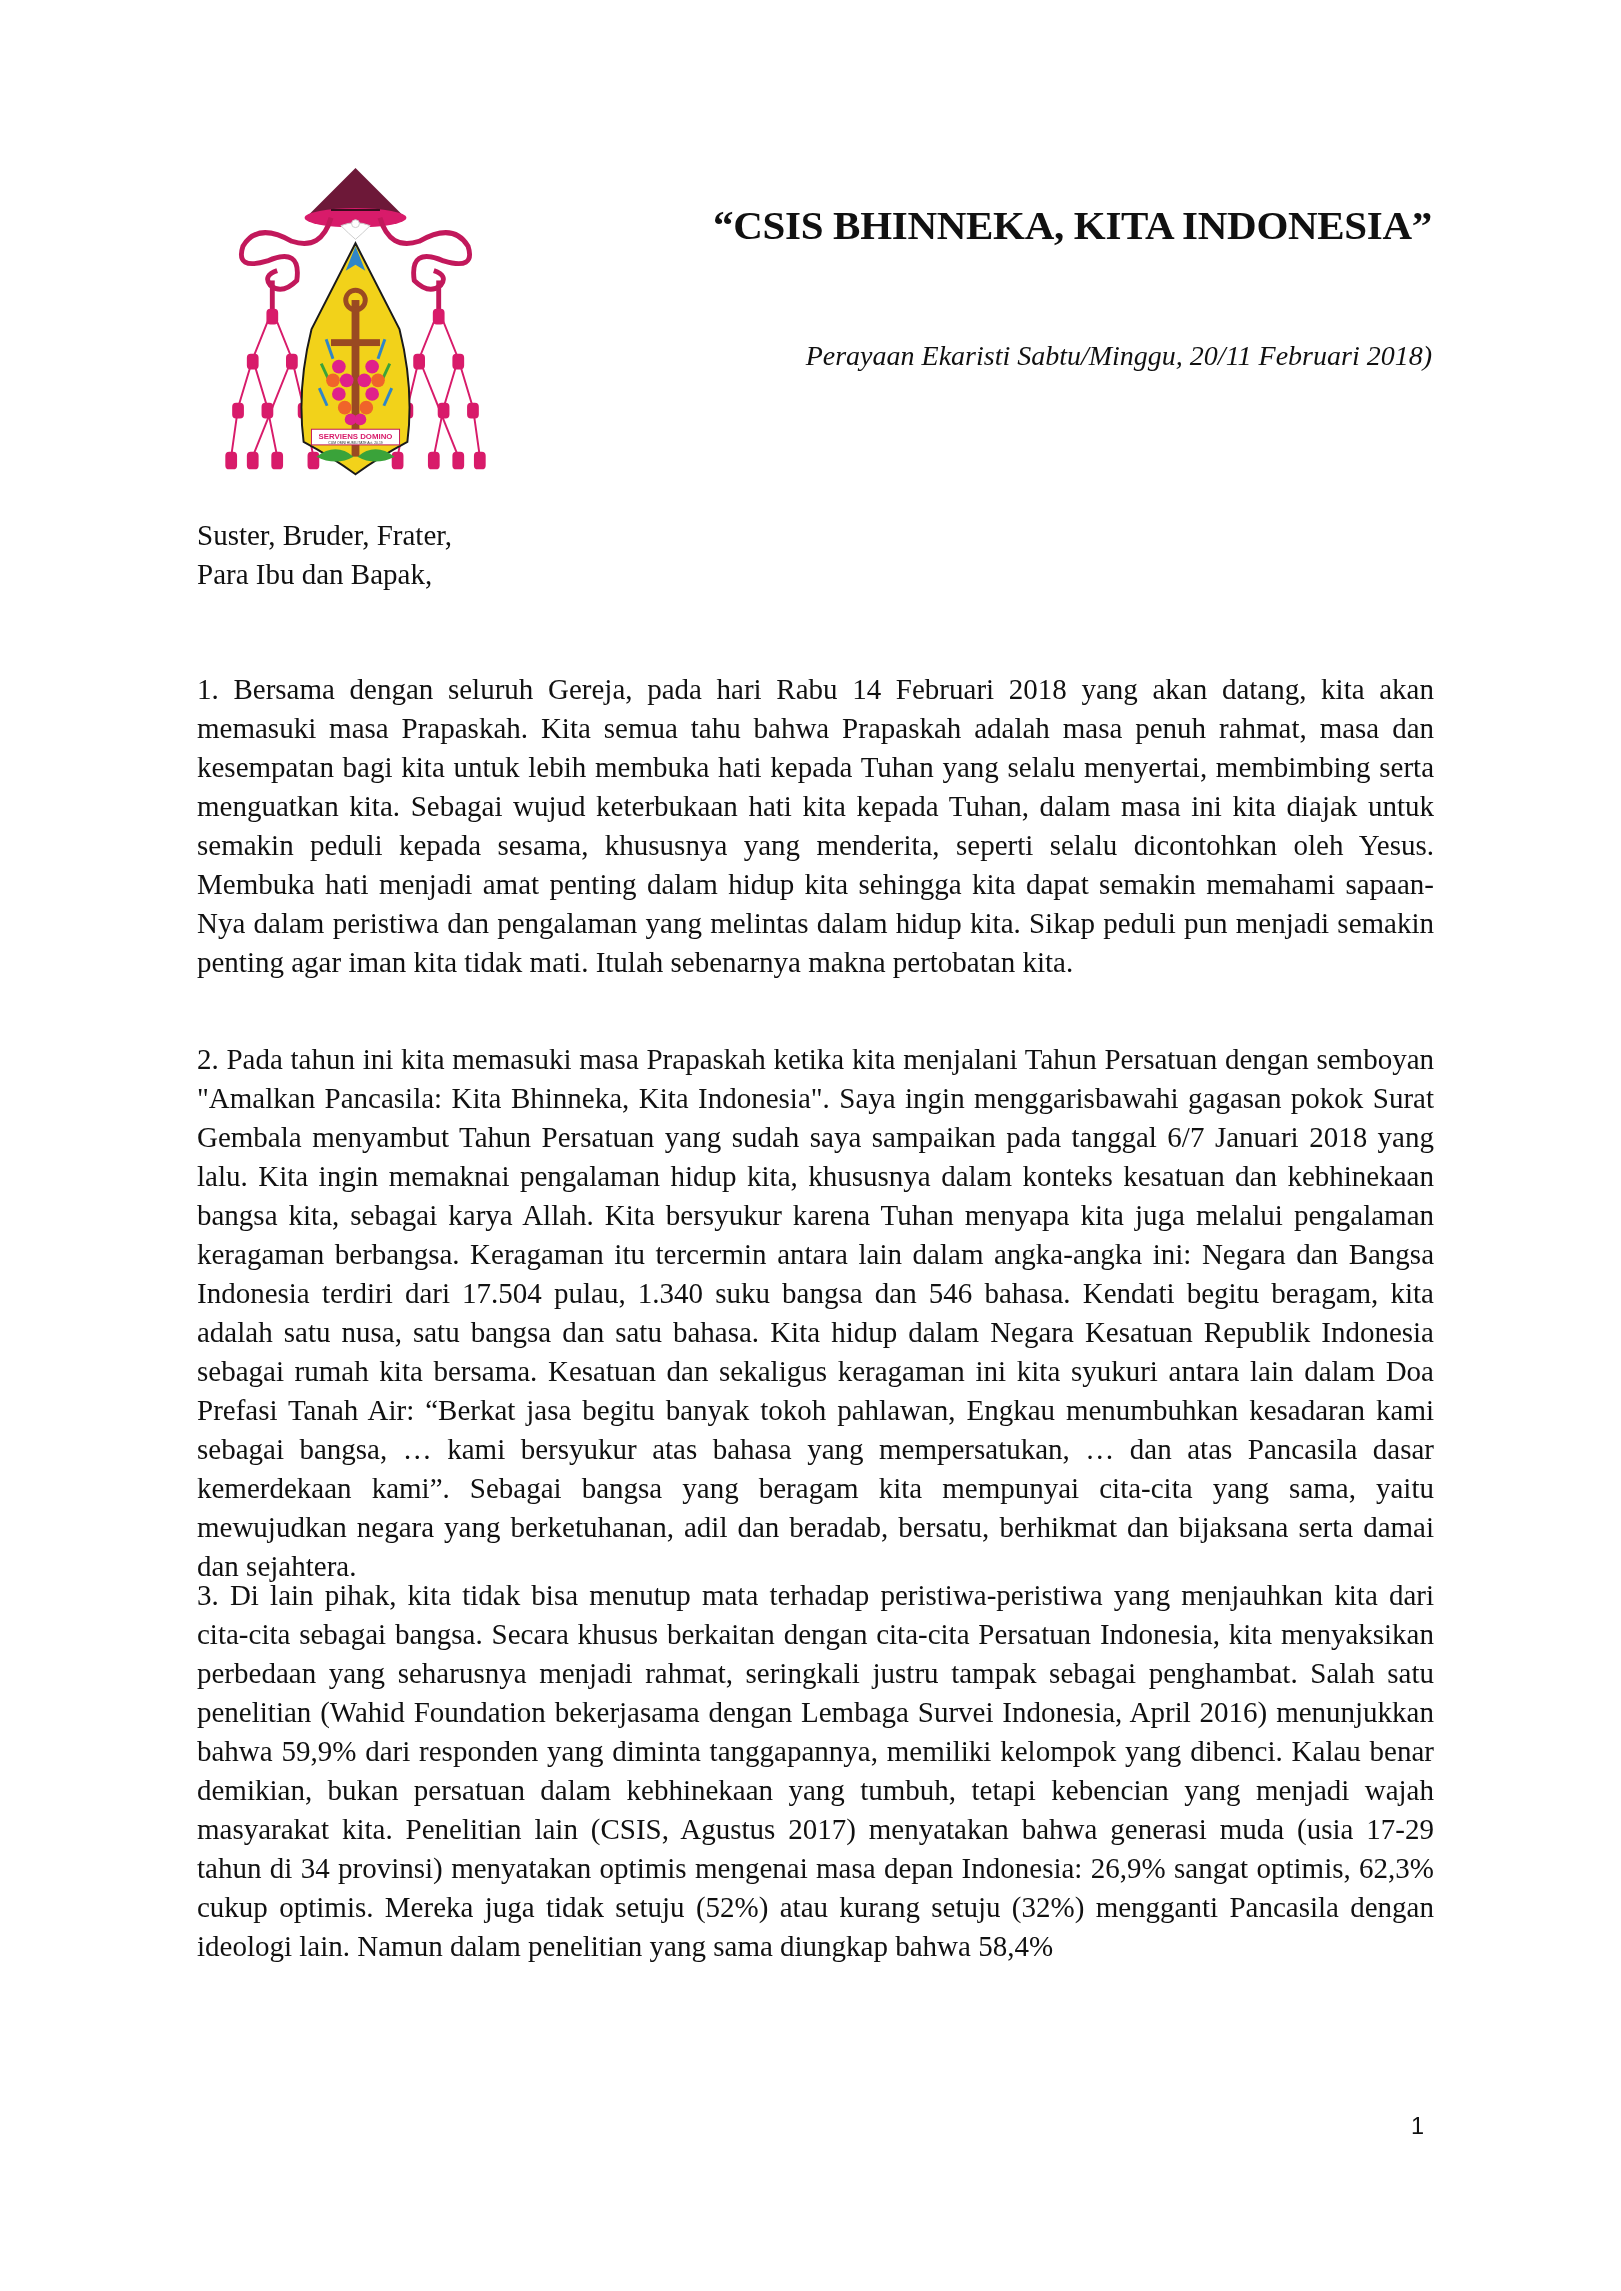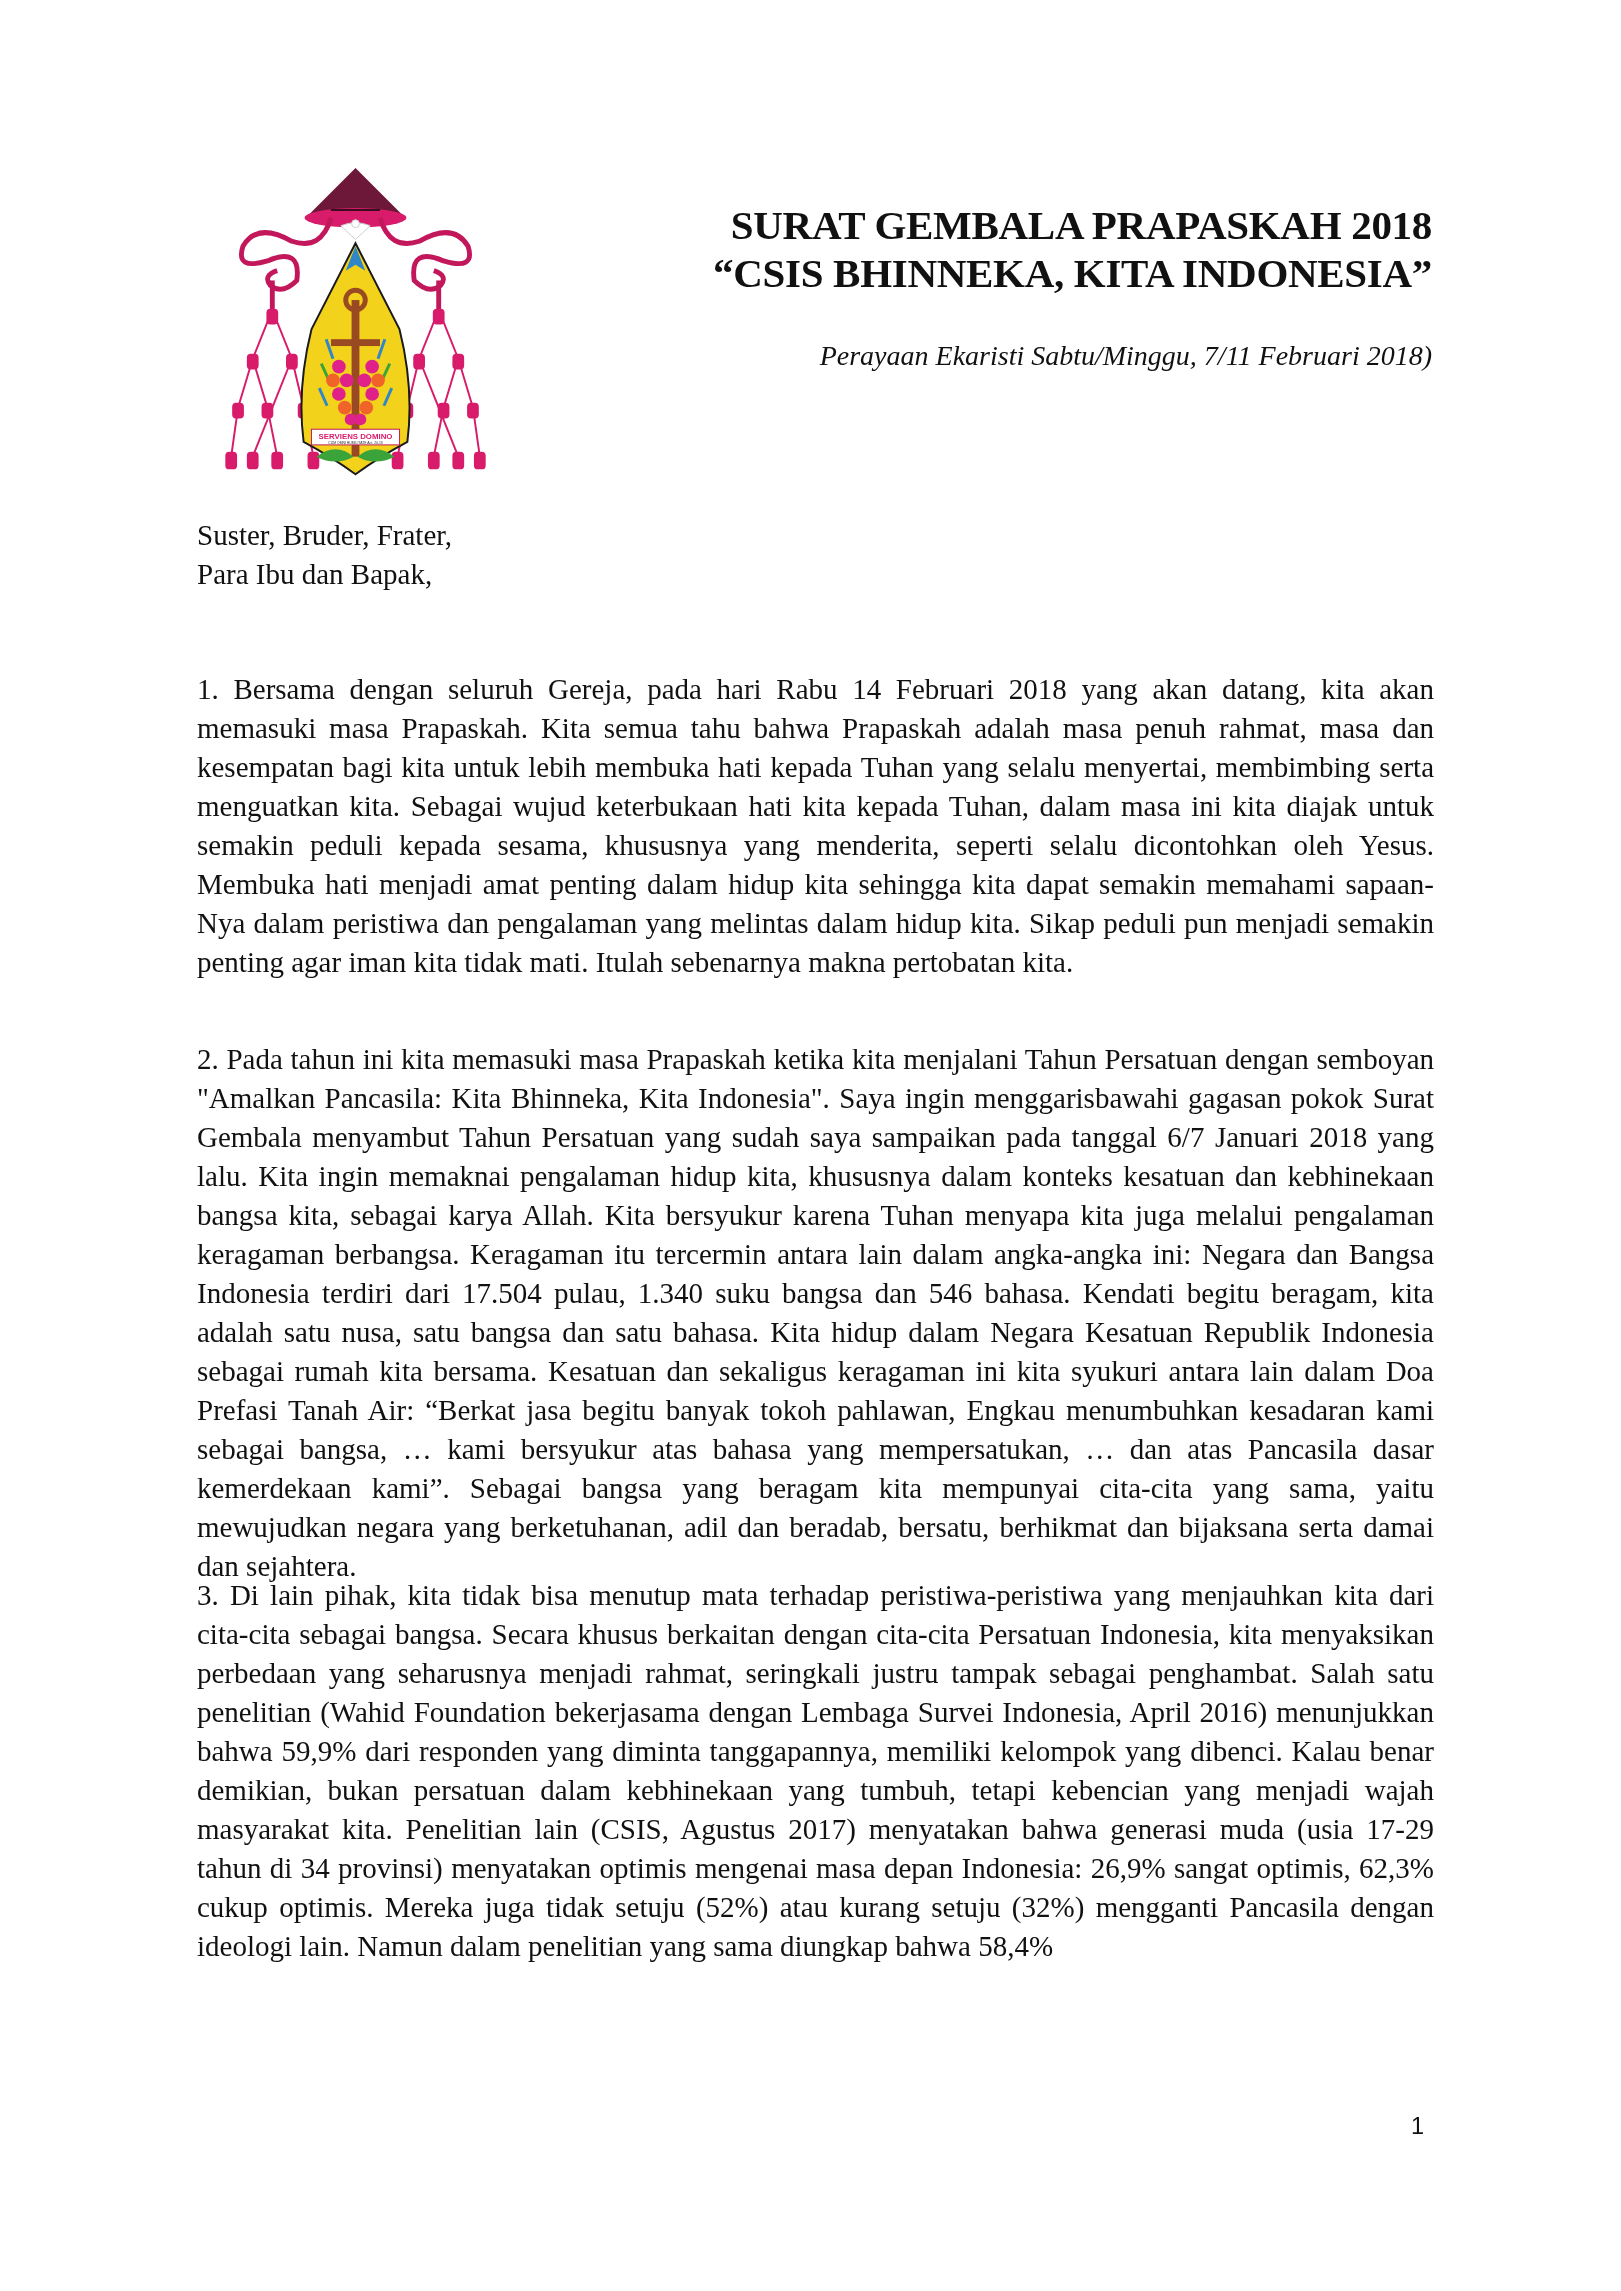--- a/index.html
+++ b/index.html
@@ -116,26 +116,25 @@
       <path d="M95,300 Q115,285 133,300 Q115,310 95,300 Z" fill="#3aa33a"></path>
       <path d="M175,300 Q155,285 137,300 Q155,310 175,300 Z" fill="#3aa33a"></path>
 
       <rect x="90" y="272" width="90" height="16" fill="#ffffff" stroke="#c2185b" stroke-width="1"></rect>
     </g>
     <text x="135" y="282" text-anchor="middle" font-family="Liberation Sans, sans-serif" font-size="8" font-weight="bold" fill="#d81b6a">SERVIENS DOMINO</text>
     <text x="135" y="287.5" text-anchor="middle" font-family="Liberation Sans, sans-serif" font-size="3.5" fill="#333">CUM OMNI HUMILITATE   Act. 20,19</text>
   </svg>
 
   <div class="title-block">
-    <div class="title-line">SURAT GEMBALA PRAPASKAH 2018</div>
     <div class="title-line">“CSIS BHINNEKA, KITA INDONESIA”</div>
   </div>
 
   <div class="subtitle-block">
-    <div class="sub-line">Perayaan Ekaristi Sabtu/Minggu, 7/11 Februari 2018)</div>
+    <div class="sub-line">Perayaan Ekaristi Sabtu/Minggu, 20/11 Februari 2018)</div>
   </div>
 
   <div class="body-text salutation">
     <div>Suster, Bruder, Frater,</div>
     <div>Para Ibu dan Bapak,</div>
   </div>
 
   <p class="body-text para p1" style="margin:0">1. Bersama dengan seluruh Gereja, pada hari Rabu 14 Februari 2018 yang akan datang, kita akan memasuki masa Prapaskah. Kita semua tahu bahwa Prapaskah adalah masa penuh rahmat, masa dan kesempatan bagi kita untuk lebih membuka hati kepada Tuhan yang selalu menyertai, membimbing serta menguatkan kita. Sebagai wujud keterbukaan hati kita kepada Tuhan, dalam masa ini kita diajak untuk semakin peduli kepada sesama, khususnya yang menderita, seperti selalu dicontohkan oleh Yesus. Membuka hati menjadi amat penting dalam hidup kita sehingga kita dapat semakin memahami sapaan-Nya dalam peristiwa dan pengalaman yang melintas dalam hidup kita. Sikap peduli pun menjadi semakin penting agar iman kita tidak mati. Itulah sebenarnya makna pertobatan kita.</p>
   <p class="body-text para p2" style="margin:0">2. Pada tahun ini kita memasuki masa Prapaskah ketika kita menjalani Tahun Persatuan dengan semboyan "Amalkan Pancasila: Kita Bhinneka, Kita Indonesia". Saya ingin menggarisbawahi gagasan pokok Surat Gembala menyambut Tahun Persatuan yang sudah saya sampaikan  pada tanggal 6/7 Januari 2018 yang lalu. Kita ingin memaknai pengalaman hidup kita, khususnya dalam konteks kesatuan dan kebhinekaan bangsa kita, sebagai karya Allah. Kita bersyukur karena Tuhan menyapa kita juga melalui pengalaman keragaman berbangsa. Keragaman itu tercermin antara lain dalam angka-angka ini: Negara dan Bangsa Indonesia terdiri dari 17.504 pulau, 1.340 suku bangsa dan 546 bahasa. Kendati begitu beragam, kita adalah satu nusa, satu bangsa dan satu bahasa. Kita hidup dalam Negara Kesatuan Republik Indonesia sebagai rumah kita bersama. Kesatuan dan sekaligus keragaman ini kita syukuri antara lain dalam Doa Prefasi Tanah Air: “Berkat jasa begitu banyak tokoh pahlawan, Engkau menumbuhkan kesadaran kami sebagai bangsa, … kami bersyukur  atas bahasa yang mempersatukan, … dan atas  Pancasila dasar kemerdekaan kami”. Sebagai bangsa yang beragam kita mempunyai cita-cita yang sama, yaitu mewujudkan negara yang berketuhanan, adil dan beradab, bersatu, berhikmat dan bijaksana serta damai dan sejahtera.</p>
   <p class="body-text para p3" style="margin:0">3. Di lain pihak, kita tidak bisa menutup mata terhadap peristiwa-peristiwa yang menjauhkan kita dari cita-cita sebagai bangsa. Secara khusus berkaitan dengan cita-cita Persatuan Indonesia, kita menyaksikan perbedaan yang seharusnya menjadi rahmat, seringkali justru tampak sebagai penghambat. Salah satu penelitian (Wahid Foundation bekerjasama dengan Lembaga Survei Indonesia, April 2016) menunjukkan bahwa 59,9% dari responden yang diminta tanggapannya, memiliki kelompok yang dibenci. Kalau benar demikian, bukan persatuan dalam kebhinekaan yang tumbuh, tetapi kebencian yang menjadi wajah masyarakat kita. Penelitian lain (CSIS, Agustus 2017) menyatakan bahwa generasi muda (usia 17-29 tahun di 34 provinsi) menyatakan optimis mengenai masa depan Indonesia: 26,9% sangat optimis, 62,3% cukup optimis. Mereka juga tidak setuju (52%) atau kurang setuju (32%) mengganti Pancasila dengan ideologi lain. Namun dalam penelitian yang sama diungkap bahwa 58,4%</p>

